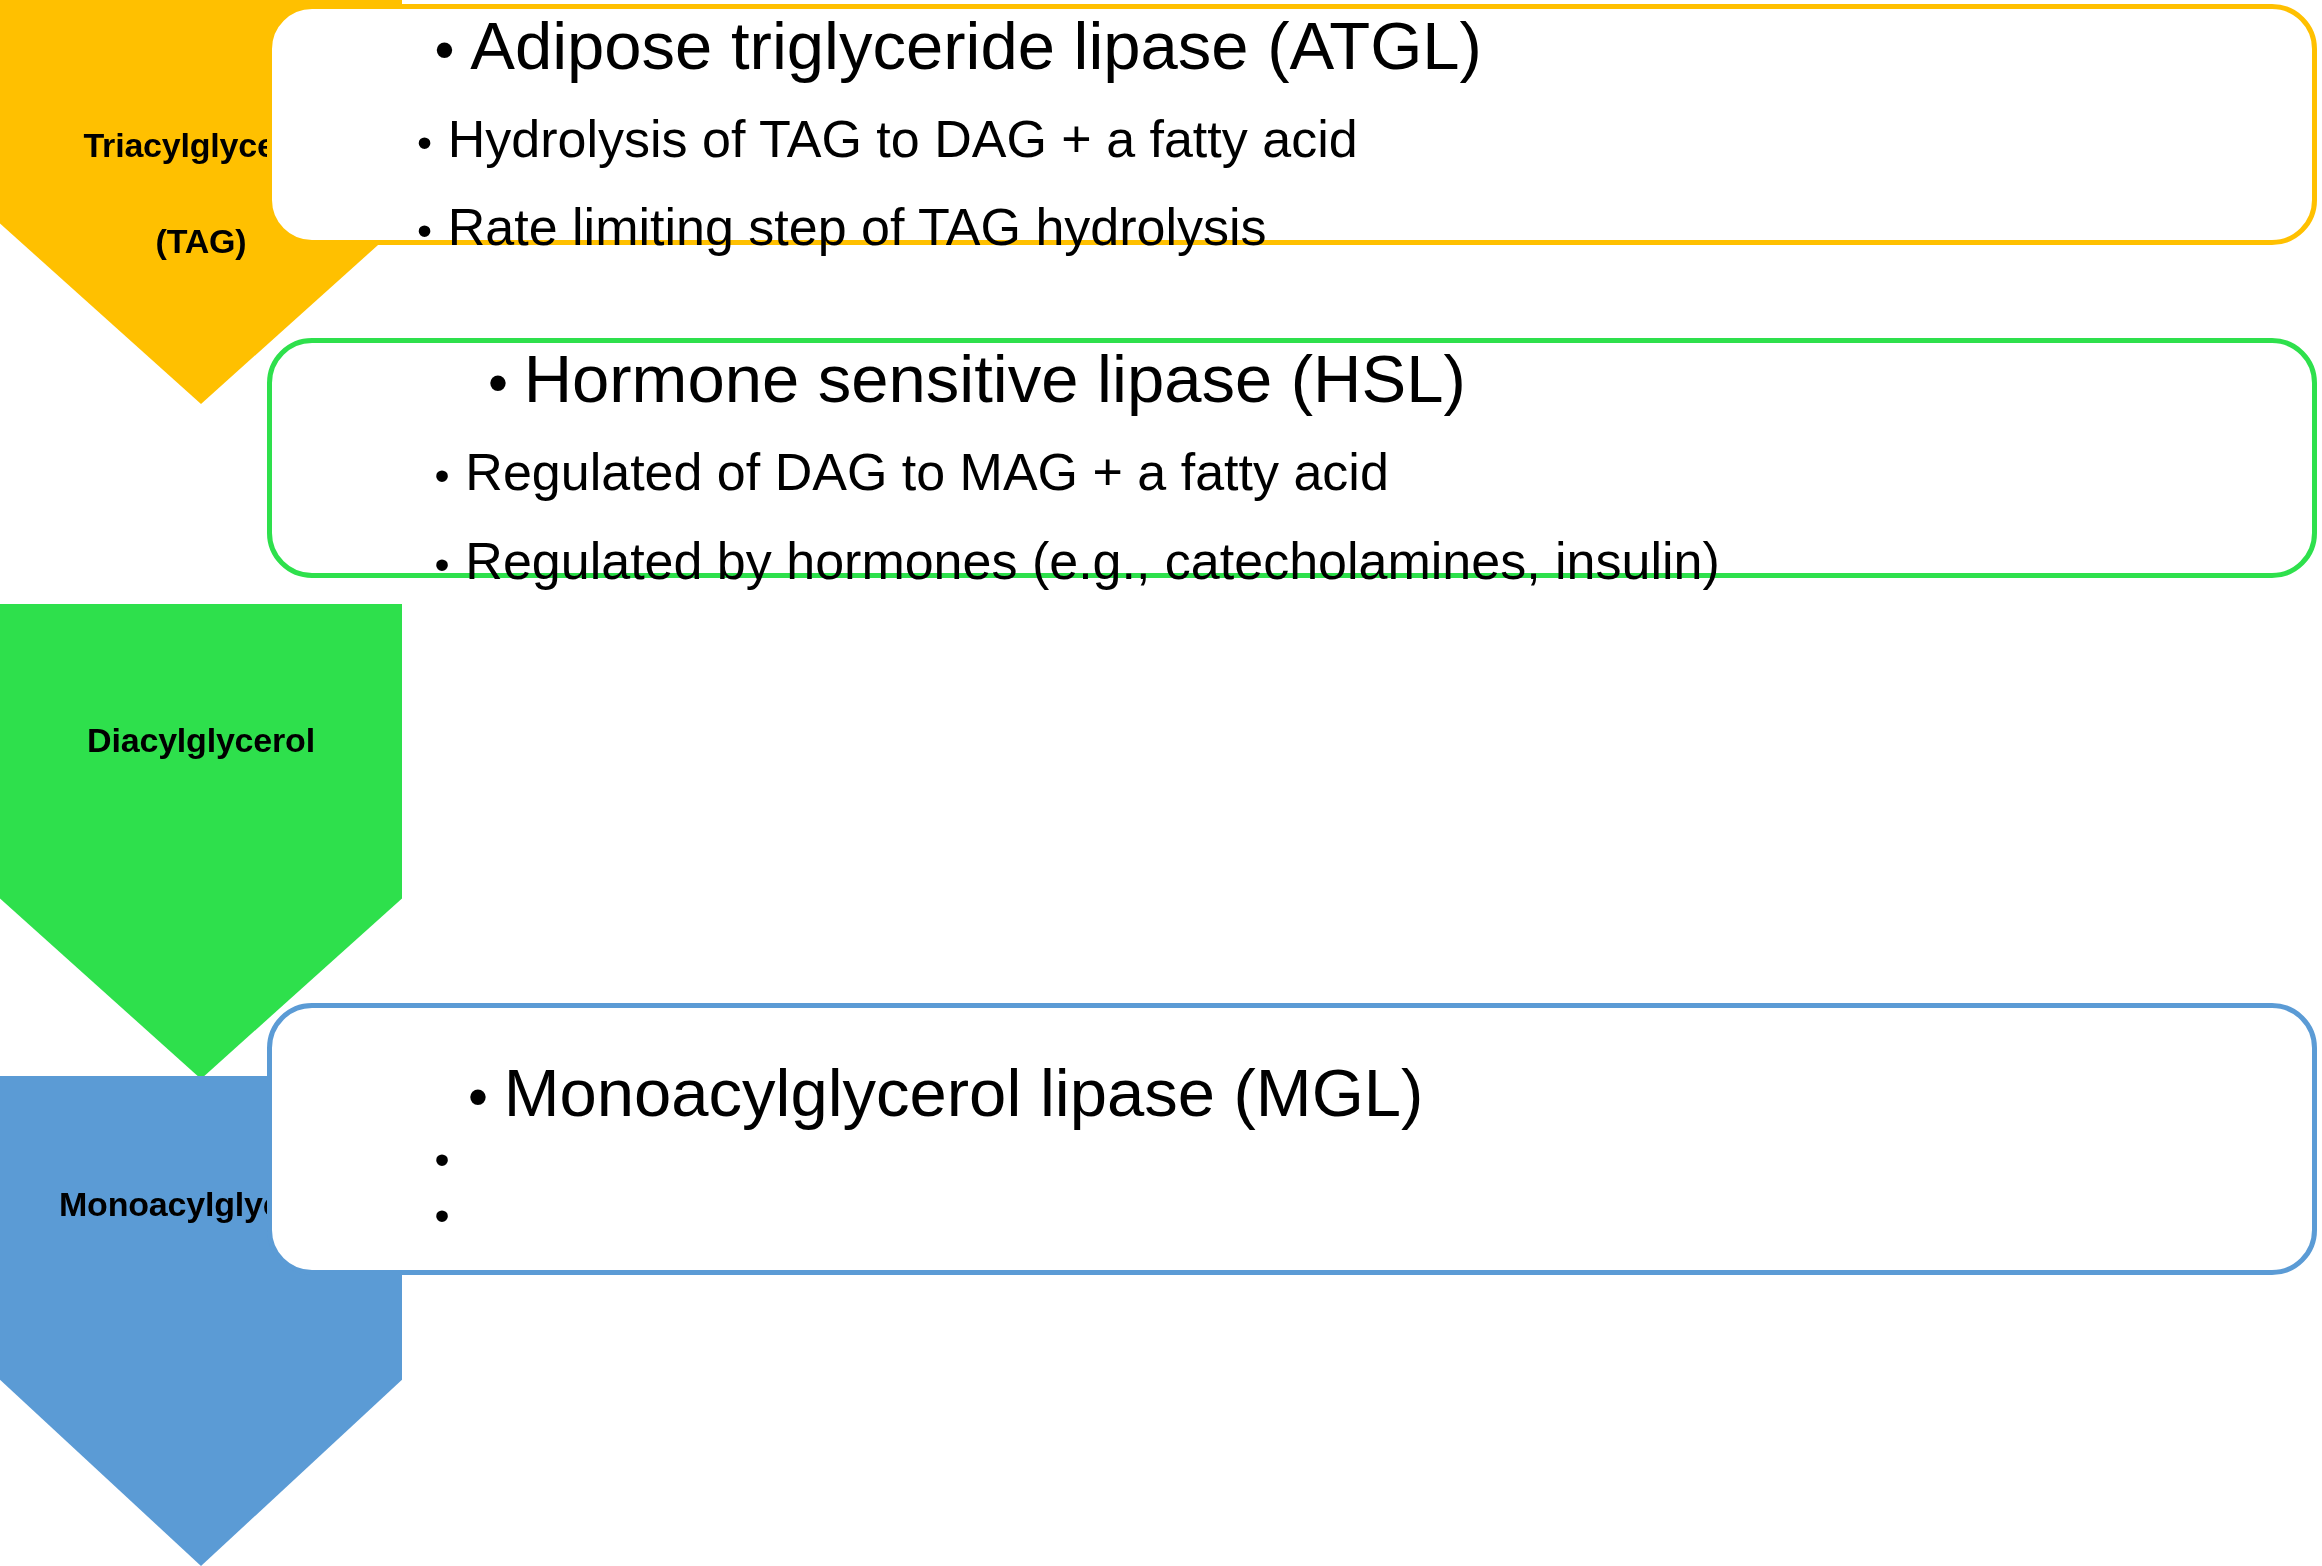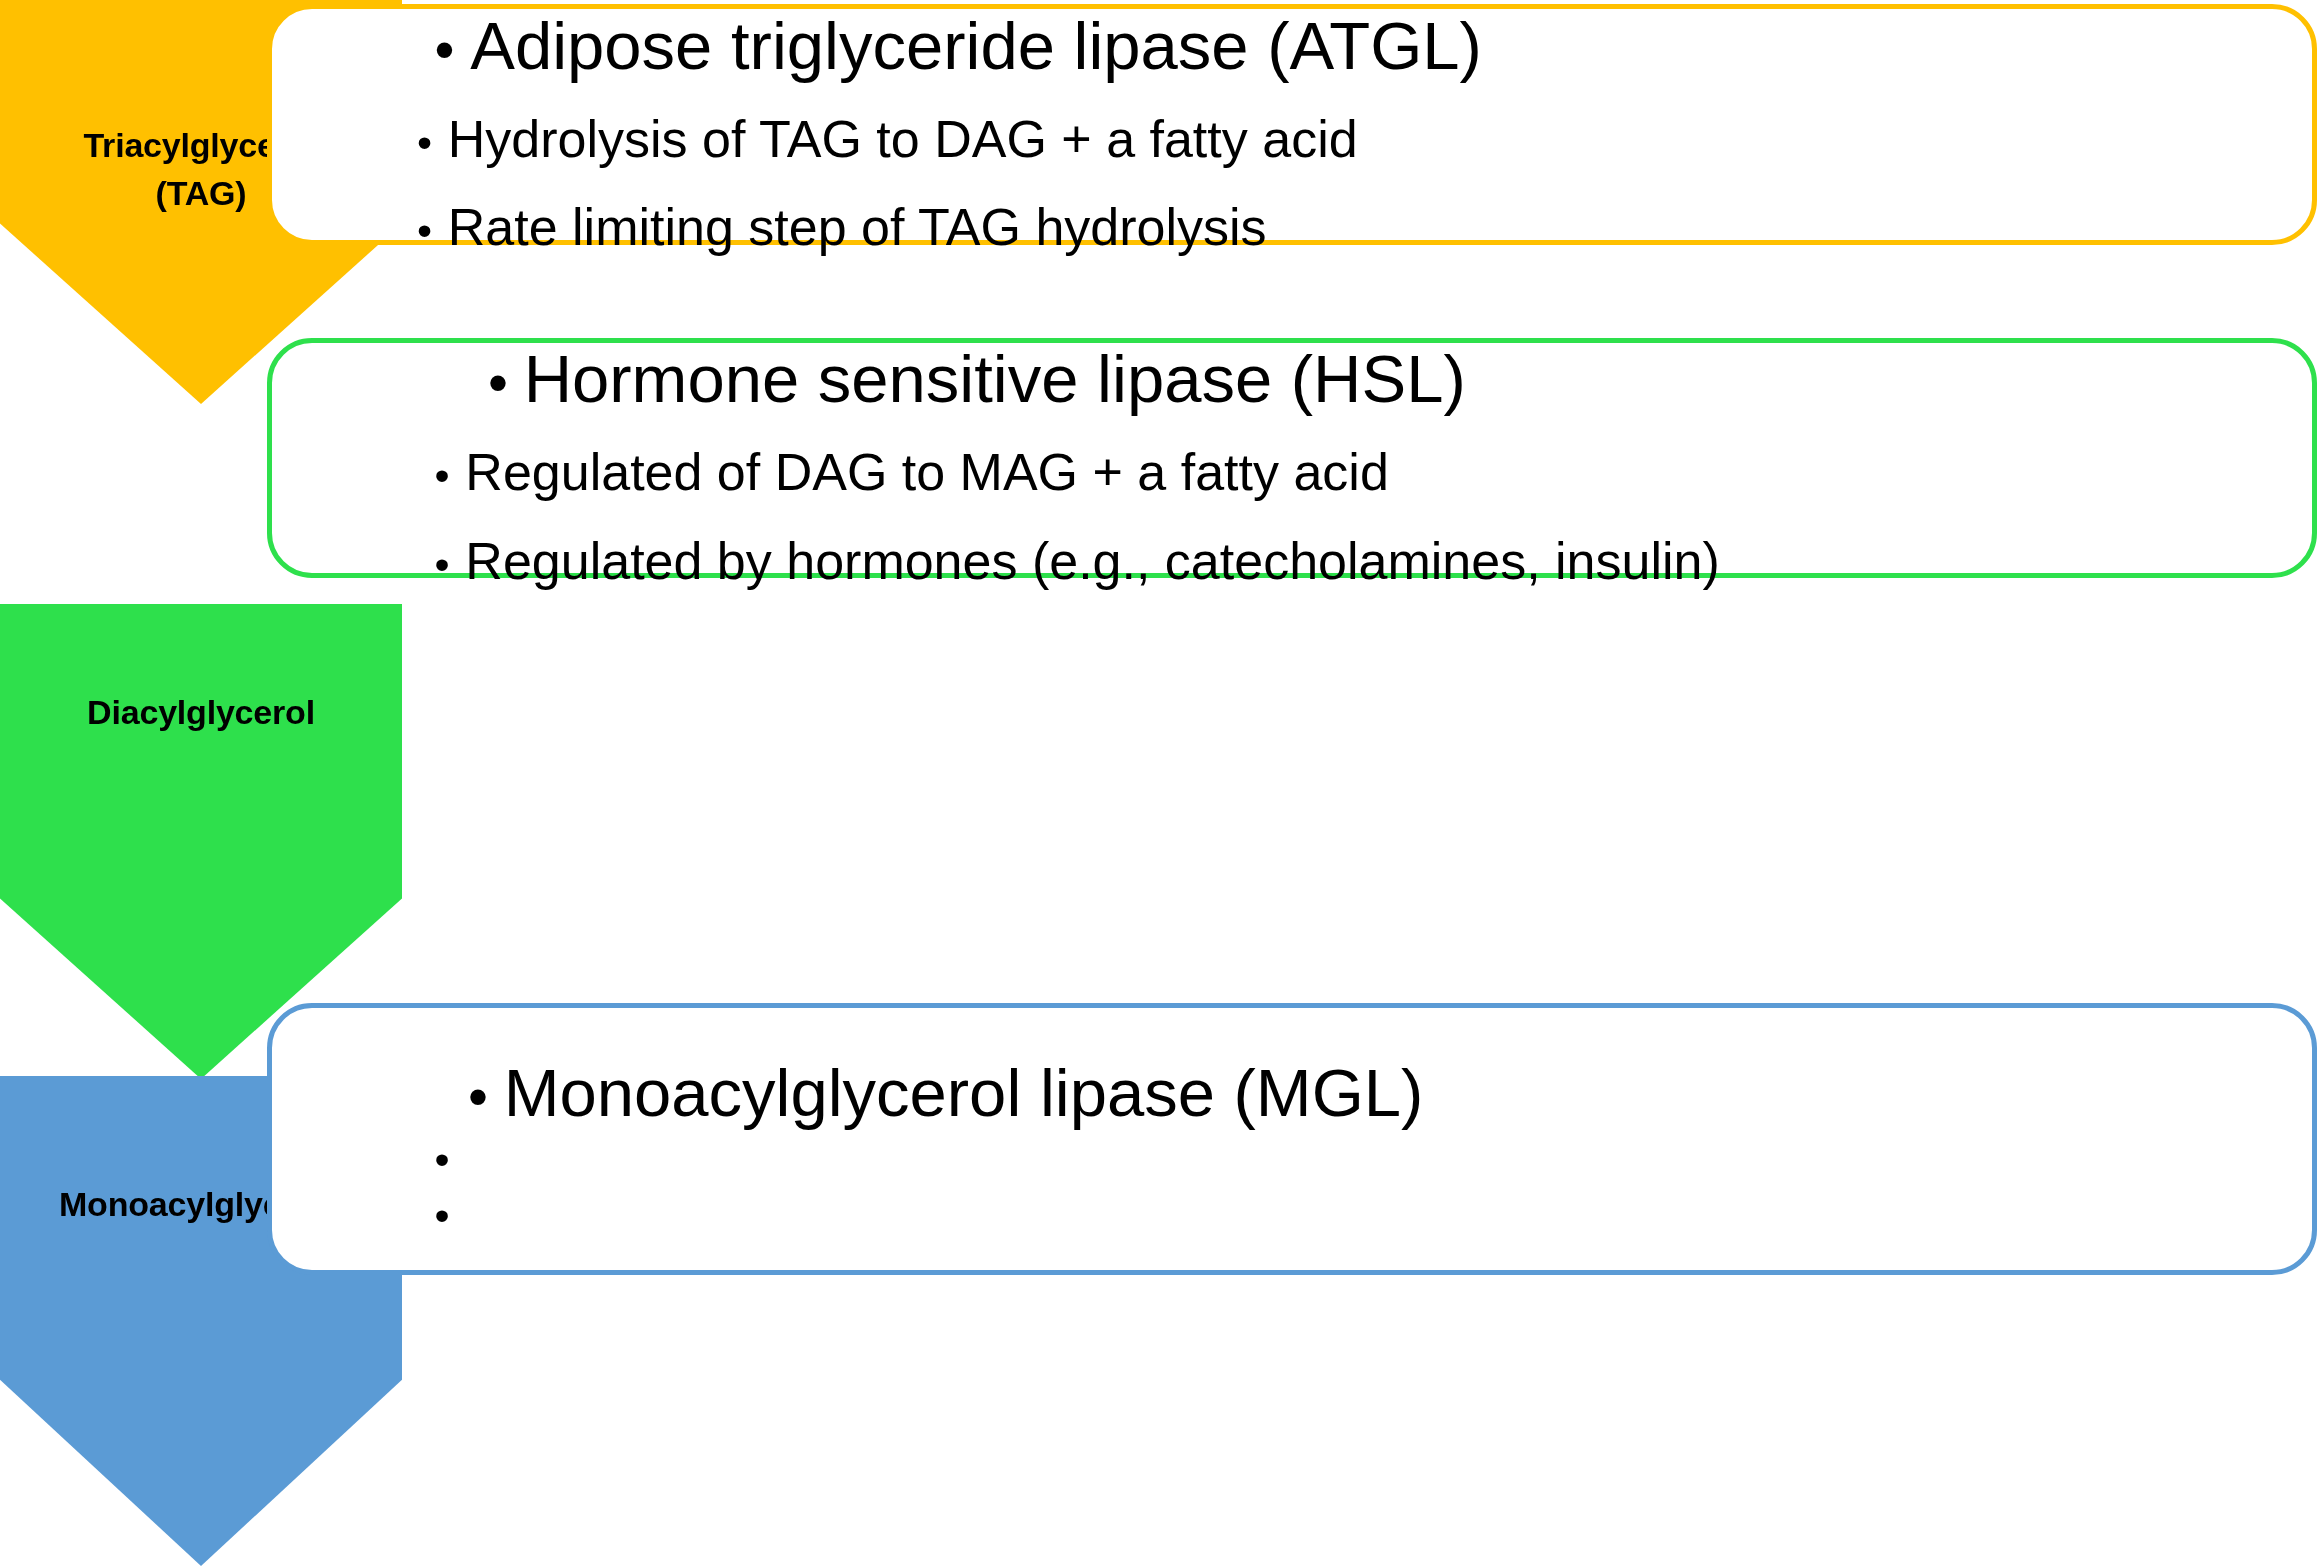--- a/index.html
+++ b/index.html
@@ -31,37 +31,37 @@
   }
   .chev-labels {
     width: 100%;
     text-align: center;
     color: #000000;
     font-weight: bold;
     line-height: 1.42;
     letter-spacing: -0.2px;
   }
   .chev-name   { font-size: 34px; white-space: nowrap; }
-  .chev-abbrev { font-size: 34px; }
+  .chev-abbrev { font-size: 34px; margin-top: 48px; }
 
   
   #chev-tag {
     top: -71px;
     height: 475px;
     background: #FFC000;
   }
   #chev-tag .chev-labels { padding-top: 192px; }
 
   
   #chev-dag {
     top: 604px;
     height: 475px;
     background: #2EE04C;
   }
-  #chev-dag .chev-labels { padding-top: 84px; }
+  #chev-dag .chev-labels { padding-top: 112px; }
 
   
   #chev-mag {
     top: 1076px;
     height: 490px;
     background: #5B9BD5;
   }
   #chev-mag .chev-labels { padding-top: 104px; }
 
   

